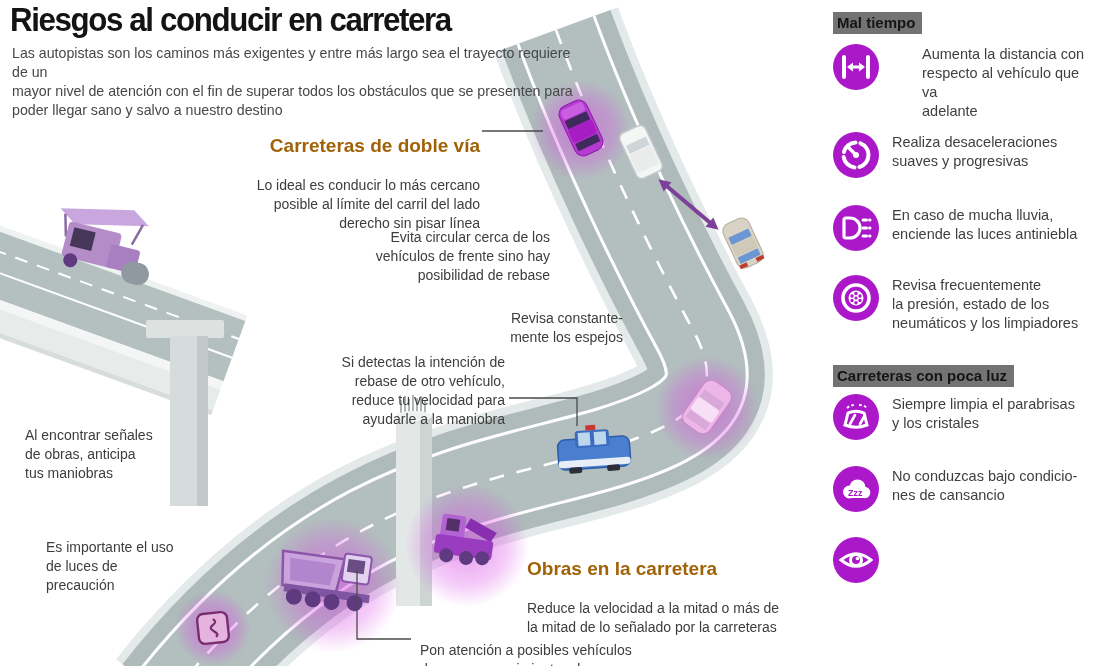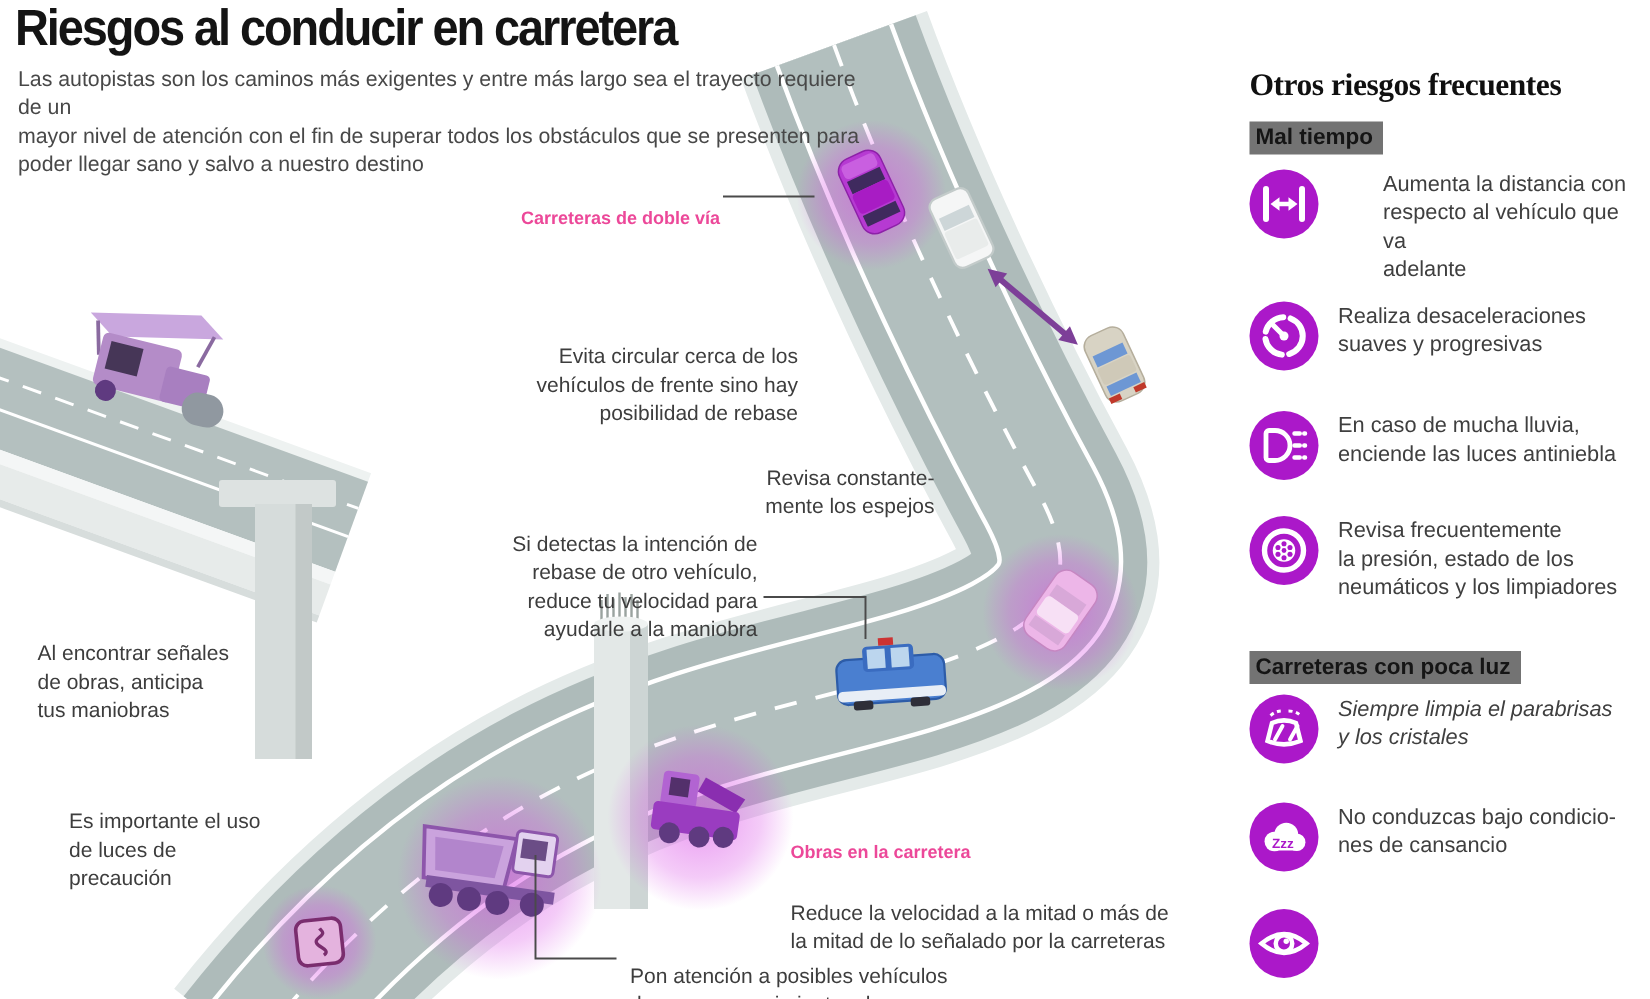--- a/index.html
+++ b/index.html
@@ -9,36 +9,36 @@
 
   .page-title{position:absolute;left:10px;top:0px;font-size:34px;font-weight:bold;
     color:#141414;letter-spacing:-1.5px;transform:scaleX(.92);transform-origin:0 0;
     white-space:nowrap;}
   .intro{position:absolute;left:12px;top:44px;width:575px;font-size:14.2px;line-height:19px;
     color:#484848;white-space:pre-line;}
 
   .illus{position:absolute;left:0;top:0;}
 
   .ann{position:absolute;font-size:14px;line-height:19px;color:#3d3d3d;white-space:pre-line;}
-  .ann .ann-title{font-size:12px;font-weight:bold;color:#ec4899;margin-bottom:2px;white-space:nowrap;}
+  .ann .ann-title{font-size:19px;font-weight:bold;color:#a16207;margin-bottom:2px;white-space:nowrap;}
   .ra{text-align:right;}
 
   .sidebar{position:absolute;left:833px;top:0;width:262px;}
   .sb-title{margin-top:44px;font-family:"Liberation Serif",serif;font-weight:bold;
     font-size:21px;color:#101010;letter-spacing:-.3px;}
   .badge{display:inline-block;background:#737373;color:#151515;font-weight:bold;
     font-size:15px;padding:2px 7px 3px 4px;line-height:17px;}
   .badge1{margin-top:12px;}
   .row{display:flex;align-items:flex-start;}
   .icon-circle{flex:0 0 46px;width:46px;height:46px;border-radius:50%;background:#ab18c9;
     display:flex;align-items:center;justify-content:center;}
   .row .txt{margin-left:13px;font-size:14.5px;line-height:19px;color:#3f3f3f;
     white-space:pre-line;padding-top:1px;}
   .mt1{margin-top:10px;gap:30px;}.mt2{margin-top:11px;}.mt3{margin-top:27px;}.mt4{margin-top:24px;}
-  .mtb{margin-top:32px;}.mt5{margin-top:7px;font-style:italic;}.mt6{margin-top:26px;}.mt7{margin-top:25px;}
+  .mtb{margin-top:32px;}.mt5{margin-top:7px;}.mt6{margin-top:26px;}.mt7{margin-top:25px;}
 </style>
 </head>
 <body>
 
 <div class="canvas">
 
   <svg class="illus" width="830" height="666" viewBox="0 0 830 666">
     <defs>
       <radialGradient id="glow">
         <stop offset="0%" stop-color="#d846e6" stop-opacity="0.55"></stop>
@@ -179,22 +179,25 @@
     </g>
   </svg>
 
   <div class="page-title">Riesgos al conducir en carretera</div>
   <div class="intro">Las autopistas son los caminos más exigentes y entre más largo sea el trayecto requiere de un
 mayor nivel de atención con el fin de superar todos los obstáculos que se presenten para
 poder llegar sano y salvo a nuestro destino</div>
 
   <div class="ann ra" style="left:250px;top:117px;width:230px;">
     <div class="ann-title">Carreteras de doble vía</div>
-  </div>
-  <div class="ann ra" style="left:342px;top:209px;width:190px;">
+    <div>Lo ideal es conducir lo más cercano
+posible al límite del carril del lado
+derecho sin pisar línea</div>
+  </div>
+  <div class="ann ra" style="left:360px;top:209px;width:190px;">
     <div>Evita circular cerca de los
 vehículos de frente sino hay
 posibilidad de rebase</div>
   </div>
   <div class="ann ra" style="left:313px;top:334px;width:192px;">
     <div>Si detectas la intención de
 rebase de otro vehículo,
 reduce tu velocidad para
 ayudarle a la maniobra</div>
   </div>
@@ -217,21 +220,20 @@
     <div>Reduce la velocidad a la mitad o más de
 la mitad de lo señalado por la carreteras</div>
   </div>
   <div class="ann" style="left:420px;top:622px;width:280px;">
     <div>Pon atención a posibles vehículos
 de carga o movimientos de
 trabajadores en la zona</div>
   </div>
 
   <div class="sidebar">
-    <div class="sb-title">Otros riesgos frecuentes</div>
 
     <div><span class="badge badge1">Mal tiempo</span></div>
 
     <div class="row mt1">
       <span class="icon-circle">
         <svg width="46" height="46" viewBox="0 0 46 46">
           <g stroke="#fff" stroke-width="4" stroke-linecap="round">
             <line x1="11" y1="13" x2="11" y2="33"></line>
               <line x1="35" y1="13" x2="35" y2="33"></line>
           </g>

